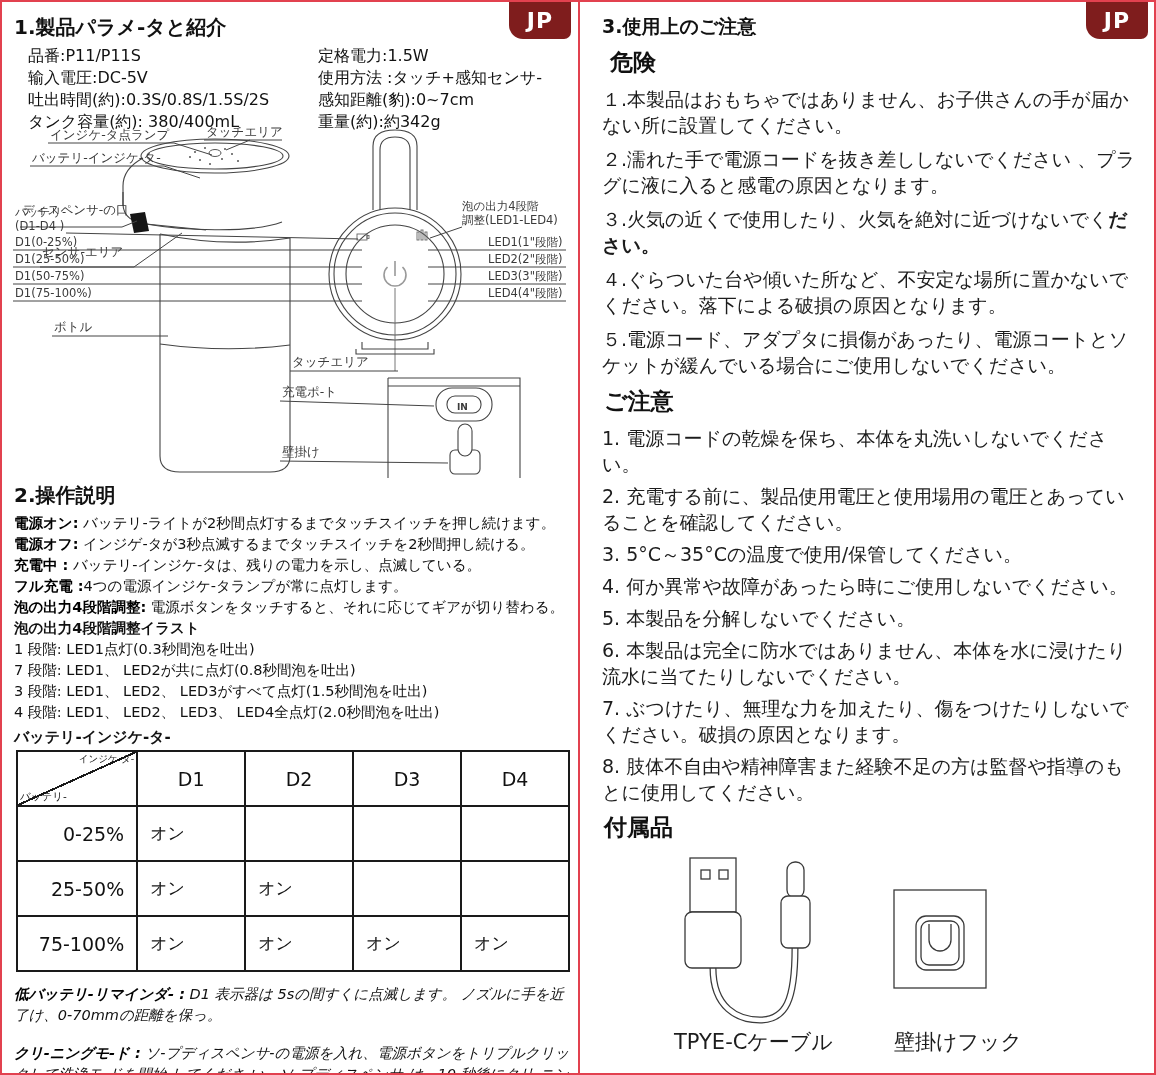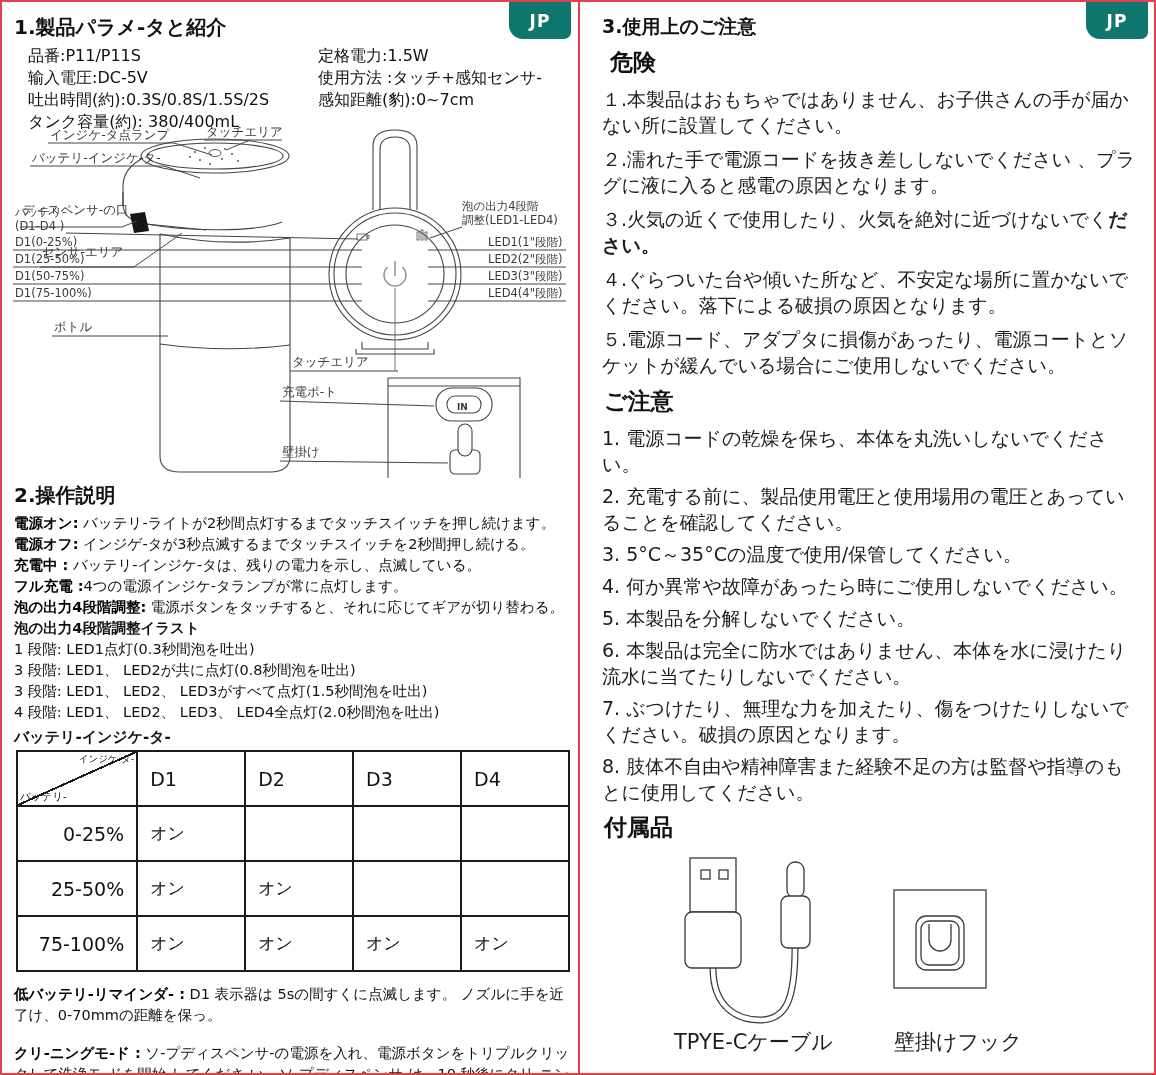--- a/index.html
+++ b/index.html
@@ -3,53 +3,53 @@
 <meta charset="utf-8">
 <style>
   html,body{margin:0;padding:0;background:#fff;}
   .page{
     position:relative;width:1156px;height:1075px;background:#fff;
     font-family:"DejaVu Sans","Liberation Sans",sans-serif;color:#111;
     border:2px solid #e2414f;box-sizing:border-box;overflow:hidden;
   }
   .divider{position:absolute;left:576px;top:0;bottom:0;width:2px;background:#e2414f;}
   .jp-badge{
-    position:absolute;top:0;width:62px;height:37px;background:#0f766e;color:#fff;
-    font-size:17px;font-weight:600;display:flex;align-items:center;justify-content:center;
+    position:absolute;top:0;width:62px;height:37px;background:#7f1d1d;color:#fff;
+    font-size:22px;font-weight:600;display:flex;align-items:center;justify-content:center;
     border-radius:0 0 7px 14px;letter-spacing:1px;
   }
   .jp-badge.left{left:507px;}
   .jp-badge.right{left:1084px;}
 
   
   .left-upper{position:absolute;left:12px;top:12px;width:552px;}
   .sec-title{font-size:20px;font-weight:bold;margin:0 0 4px 0;}
-  .params{display:flex;margin-left:14px;font-size:16px;line-height:22px;}
+  .params{display:flex;margin-left:14px;font-size:16px;line-height:22px;align-items:center;}
   .params .pcol{width:290px;}
   .params .pcol.p2{width:240px;}
   .diagram-svg{position:absolute;left:8px;top:124px;}
   svg text{fill:#3a3a3a;}
   .left-lower{position:absolute;left:12px;top:480px;width:556px;}
   .ops p{margin:0;font-size:14.5px;line-height:21px;}
   .ops b{color:#000;}
   .foam-title{font-weight:bold;font-size:14.5px;line-height:21px;margin:0;}
   .foam p{margin:0;font-size:14.5px;line-height:21px;}
   .tbl-title{font-weight:bold;font-size:15px;margin:5px 0 3px 0;}
   table.batt{border-collapse:collapse;margin-left:2px;}
   table.batt td{border:2px solid #1a1a1a;height:29px;padding:12px;}
   td.diag{
     width:100px;position:relative;
     background-image:linear-gradient(to bottom right,transparent calc(50% - 1px),#1a1a1a calc(50% - 1px),#1a1a1a calc(50% + 1px),transparent calc(50% + 1px));
   }
   td.diag .c-top{position:absolute;top:1px;right:2px;font-size:9.5px;}
   td.diag .c-bot{position:absolute;bottom:1px;left:2px;font-size:10.5px;}
-  td.dcol{width:90px;font-size:19px;}
+  td.dcol{width:90px;text-align:center;font-size:19px;}
   td.rlabel{font-size:19px;text-align:right;}
   td.onoff{font-size:17px;padding-left:24px;}
-  .para{margin:12px 0 0 0;font-size:14.5px;line-height:21px;}
+  .para{margin:12px 0 0 0;font-size:14.5px;line-height:21px;font-style:italic;}
   .para.tight{margin-top:0;}
   .para b{color:#000;}
 
   
   .right-col{position:absolute;left:582px;top:0;width:572px;height:875px;box-sizing:border-box;padding:12px 14px 0 18px;}
   .r-title{font-size:19px;font-weight:bold;margin:0;}
   .r-h{font-size:23px;font-weight:bold;margin:7px 0 8px 8px;}
   .r-h.caution{margin-left:2px;}
   .r-item{font-size:19px;line-height:26px;margin:0 0 8px 0;color:#1c1c1c;}
   .r-item.c{margin-bottom:6px;}
@@ -72,20 +72,21 @@
       <div class="pcol">
         <div>品番:P11/P11S</div>
         <div>输入電圧:DC-5V</div>
         <div>吐出時間(約):0.3S/0.8S/1.5S/2S</div>
         <div>タンク容量(約): 380/400mL</div>
       </div>
       <div class="pcol p2">
         <div>定格電力:1.5W</div>
         <div>使用方法 :タッチ+感知センサ-</div>
         <div>感知距離(豹):0~7cm</div>
+        <div>重量(約):約342g</div>
       </div>
     </div>
   </div>
 
   <svg class="diagram-svg" width="560" height="352" viewBox="0 0 560 352">
     <g fill="none" stroke="#444" stroke-width="1.1">
 
       <ellipse cx="205" cy="30" rx="74" ry="17"></ellipse>
       <ellipse cx="205" cy="30" rx="68" ry="13"></ellipse>
       <ellipse cx="205" cy="27" rx="6" ry="3.5" stroke-width="0.9"></ellipse>
@@ -207,21 +208,21 @@
     <div class="ops">
       <p><b>電源オン:</b><span> バッテリ-ライトが2秒間点灯するまでタッチスイッチを押し続けます。</span></p>
       <p><b>電源オフ:</b><span> インジゲ-タが3秒点滅するまでタッチスイッチを2秒間押し続ける。</span></p>
       <p><b>充電中 :</b><span> バッテリ-インジケ-タは、残りの電力を示し、点滅している。</span></p>
       <p><b>フル充電 :</b><span>4つの電源インジケ-タランプが常に点灯します。</span></p>
       <p><b>泡の出力4段階調整:</b><span> 電源ボタンをタッチすると、それに応じてギアが切り替わる。</span></p>
     </div>
     <p class="foam-title">泡の出力4段階調整イラスト</p>
     <div class="foam">
       <p>1 段階: LED1点灯(0.3秒間泡を吐出)</p>
-      <p>3 段階: LED1、 LED2が共に点灯(0.8秒間泡を吐出)</p>
+      <p>7 段階: LED1、 LED2が共に点灯(0.8秒間泡を吐出)</p>
       <p>3 段階: LED1、 LED2、 LED3がすべて点灯(1.5秒間泡を吐出)</p>
       <p>4 段階: LED1、 LED2、 LED3、 LED4全点灯(2.0秒間泡を吐出)</p>
     </div>
     <p class="tbl-title">バッテリ-インジケ-タ-</p>
     <table class="batt">
       <tbody>
       <tr>
         <td class="diag">
           <span class="c-top">インジケ-タ-</span>
           <span class="c-bot">バッテリ-</span>

